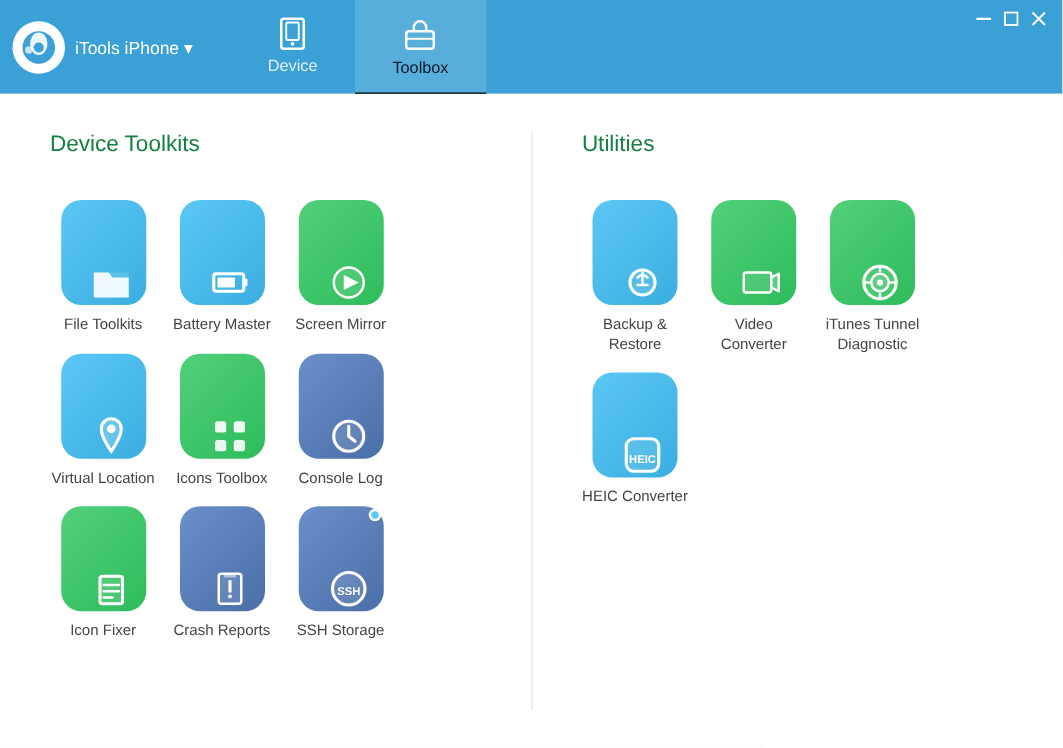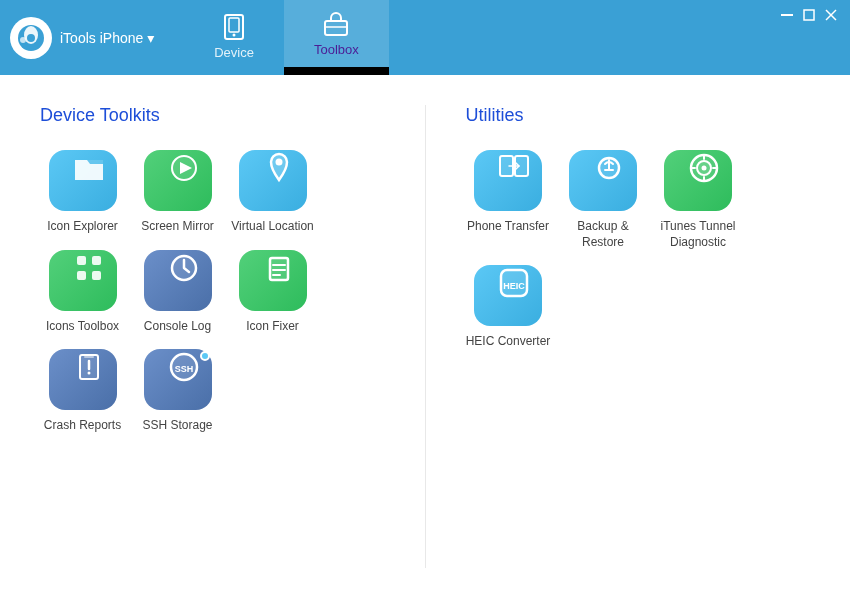--- a/index.html
+++ b/index.html
@@ -41,22 +41,22 @@
       justify-content: center;
       padding: 0 30px;
       color: rgba(255,255,255,0.85);
       font-size: 13px;
       cursor: pointer;
       gap: 4px;
       border-bottom: 3px solid transparent;
     }
     .nav-tab.active {
       background: rgba(255,255,255,0.15);
-      border-bottom: 8px solid #000000;
-      color: #4c1d95;
+      border-bottom: 1px solid #000000;
+      color: #0f172a;
     }
     .nav-tab svg { width: 28px; height: 28px; }
 
     .window-controls {
       margin-left: auto;
       display: flex;
       align-items: center;
       gap: 8px;
       padding-right: 12px;
       padding-bottom: 30px;
@@ -76,44 +76,44 @@
       background: #fff;
       height: calc(598px - 75px);
       padding: 30px 40px;
       display: flex;
       gap: 40px;
     }
 
     .section { flex: 1; }
     .section-title {
       font-size: 18px;
-      color: #1d4ed8;
-      margin-bottom: 24px;
+      color: #15803d;
+      margin-bottom: 34px;
       font-weight: 400;
     }
 
     .tools-grid {
       display: flex;
       flex-wrap: wrap;
       gap: 15px 10px;
     }
 
     .tool-item {
       display: flex;
       flex-direction: column;
       align-items: center;
       width: 85px;
       cursor: pointer;
       gap: 8px;
     }
     .tool-icon {
-      width: 68px; height: 61px;
+      width: 68px; height: 84px;
       border-radius: 16px;
       display: flex;
-      align-items: flex-start;
+      align-items: flex-end;
       justify-content: center;
       padding-left: 12px;
     }
     .tool-icon svg { width: 36px; height: 36px; }
     .tool-label {
       font-size: 12px;
       color: #444;
       text-align: center;
       line-height: 1.3;
     }
@@ -186,23 +186,33 @@
     <div class="section-title">Device Toolkits</div>
     <div class="tools-grid">
 
       <div class="tool-item">
         <div class="tool-icon icon-blue">
           <svg viewBox="0 0 36 36" fill="none">
             <path d="M4 10h12l3 4h13v16H4V10z" fill="white" opacity="0.9"></path>
             <path d="M4 10h28v20H4z" fill="white" opacity="0.15" stroke="white" stroke-width="0"></path>
           </svg>
         </div>
-        <span class="tool-label">Icon Explorer</span>
-      </div>
-
+        <span class="tool-label">File Toolkits</span>
+      </div>
+
+      <div class="tool-item">
+        <div class="tool-icon icon-blue">
+          <svg viewBox="0 0 36 36" fill="none">
+            <rect x="5" y="11" width="24" height="14" rx="2" stroke="white" stroke-width="2.5"></rect>
+            <rect x="29" y="15" width="3" height="6" rx="1" fill="white"></rect>
+            <rect x="8" y="14" width="14" height="8" rx="1" fill="white"></rect>
+          </svg>
+        </div>
+        <span class="tool-label">Battery Master</span>
+      </div>
 
 
       <div class="tool-item">
         <div class="tool-icon icon-green">
           <svg viewBox="0 0 36 36" fill="none">
             <circle cx="18" cy="18" r="12" stroke="white" stroke-width="2" fill="rgba(255,255,255,0.1)"></circle>
             <polygon points="14,12 26,18 14,24" fill="white"></polygon>
           </svg>
         </div>
         <span class="tool-label">Screen Mirror</span>
@@ -277,45 +287,43 @@
 
     </div>
   </div>
 
   <div class="divider"></div>
 
   <div class="section">
     <div class="section-title">Utilities</div>
     <div class="tools-grid">
 
-      <div class="tool-item">
-        <div class="tool-icon icon-blue">
-          <svg viewBox="0 0 36 36" fill="none">
-            <rect x="4" y="6" width="13" height="20" rx="2" stroke="white" stroke-width="2" fill="rgba(255,255,255,0.1)"></rect>
-            <rect x="19" y="6" width="13" height="20" rx="2" stroke="white" stroke-width="2" fill="rgba(255,255,255,0.1)"></rect>
-            <path d="M13 16 L23 16" stroke="white" stroke-width="1.5" stroke-linecap="round"></path>
-            <path d="M20 13 L23 16 L20 19" stroke="white" stroke-width="1.5" stroke-linecap="round" stroke-linejoin="round"></path>
-          </svg>
-        </div>
-        <span class="tool-label">Phone Transfer</span>
-      </div>
 
       <div class="tool-item">
         <div class="tool-icon icon-blue">
           <svg viewBox="0 0 36 36" fill="none">
             <circle cx="18" cy="18" r="10" stroke="white" stroke-width="2.5" fill="rgba(255,255,255,0.1)"></circle>
             <path d="M14 14 Q18 10 22 14" stroke="white" stroke-width="2" fill="none" stroke-linecap="round"></path>
             <path d="M18 10 L18 20" stroke="white" stroke-width="2" stroke-linecap="round"></path>
             <path d="M14 20 L22 20" stroke="white" stroke-width="2" stroke-linecap="round"></path>
           </svg>
         </div>
         <span class="tool-label">Backup &amp; Restore</span>
       </div>
 
 
+      <div class="tool-item">
+        <div class="tool-icon icon-green">
+          <svg viewBox="0 0 36 36" fill="none">
+            <rect x="4" y="10" width="22" height="16" rx="2" stroke="white" stroke-width="2" fill="rgba(255,255,255,0.1)"></rect>
+            <path d="M26 14 L32 11 L32 25 L26 22" stroke="white" stroke-width="2" fill="rgba(255,255,255,0.2)" stroke-linejoin="round"></path>
+          </svg>
+        </div>
+        <span class="tool-label">Video Converter</span>
+      </div>
 
       <div class="tool-item">
         <div class="tool-icon icon-green">
           <svg viewBox="0 0 36 36" fill="none">
             <circle cx="18" cy="18" r="13" stroke="white" stroke-width="2.5" fill="rgba(255,255,255,0.1)"></circle>
             <circle cx="18" cy="18" r="7" stroke="white" stroke-width="2" fill="rgba(255,255,255,0.1)"></circle>
             <circle cx="18" cy="18" r="2.5" fill="white"></circle>
             <line x1="18" y1="5" x2="18" y2="9" stroke="white" stroke-width="2" stroke-linecap="round"></line>
             <line x1="18" y1="27" x2="18" y2="31" stroke="white" stroke-width="2" stroke-linecap="round"></line>
             <line x1="5" y1="18" x2="9" y2="18" stroke="white" stroke-width="2" stroke-linecap="round"></line>

